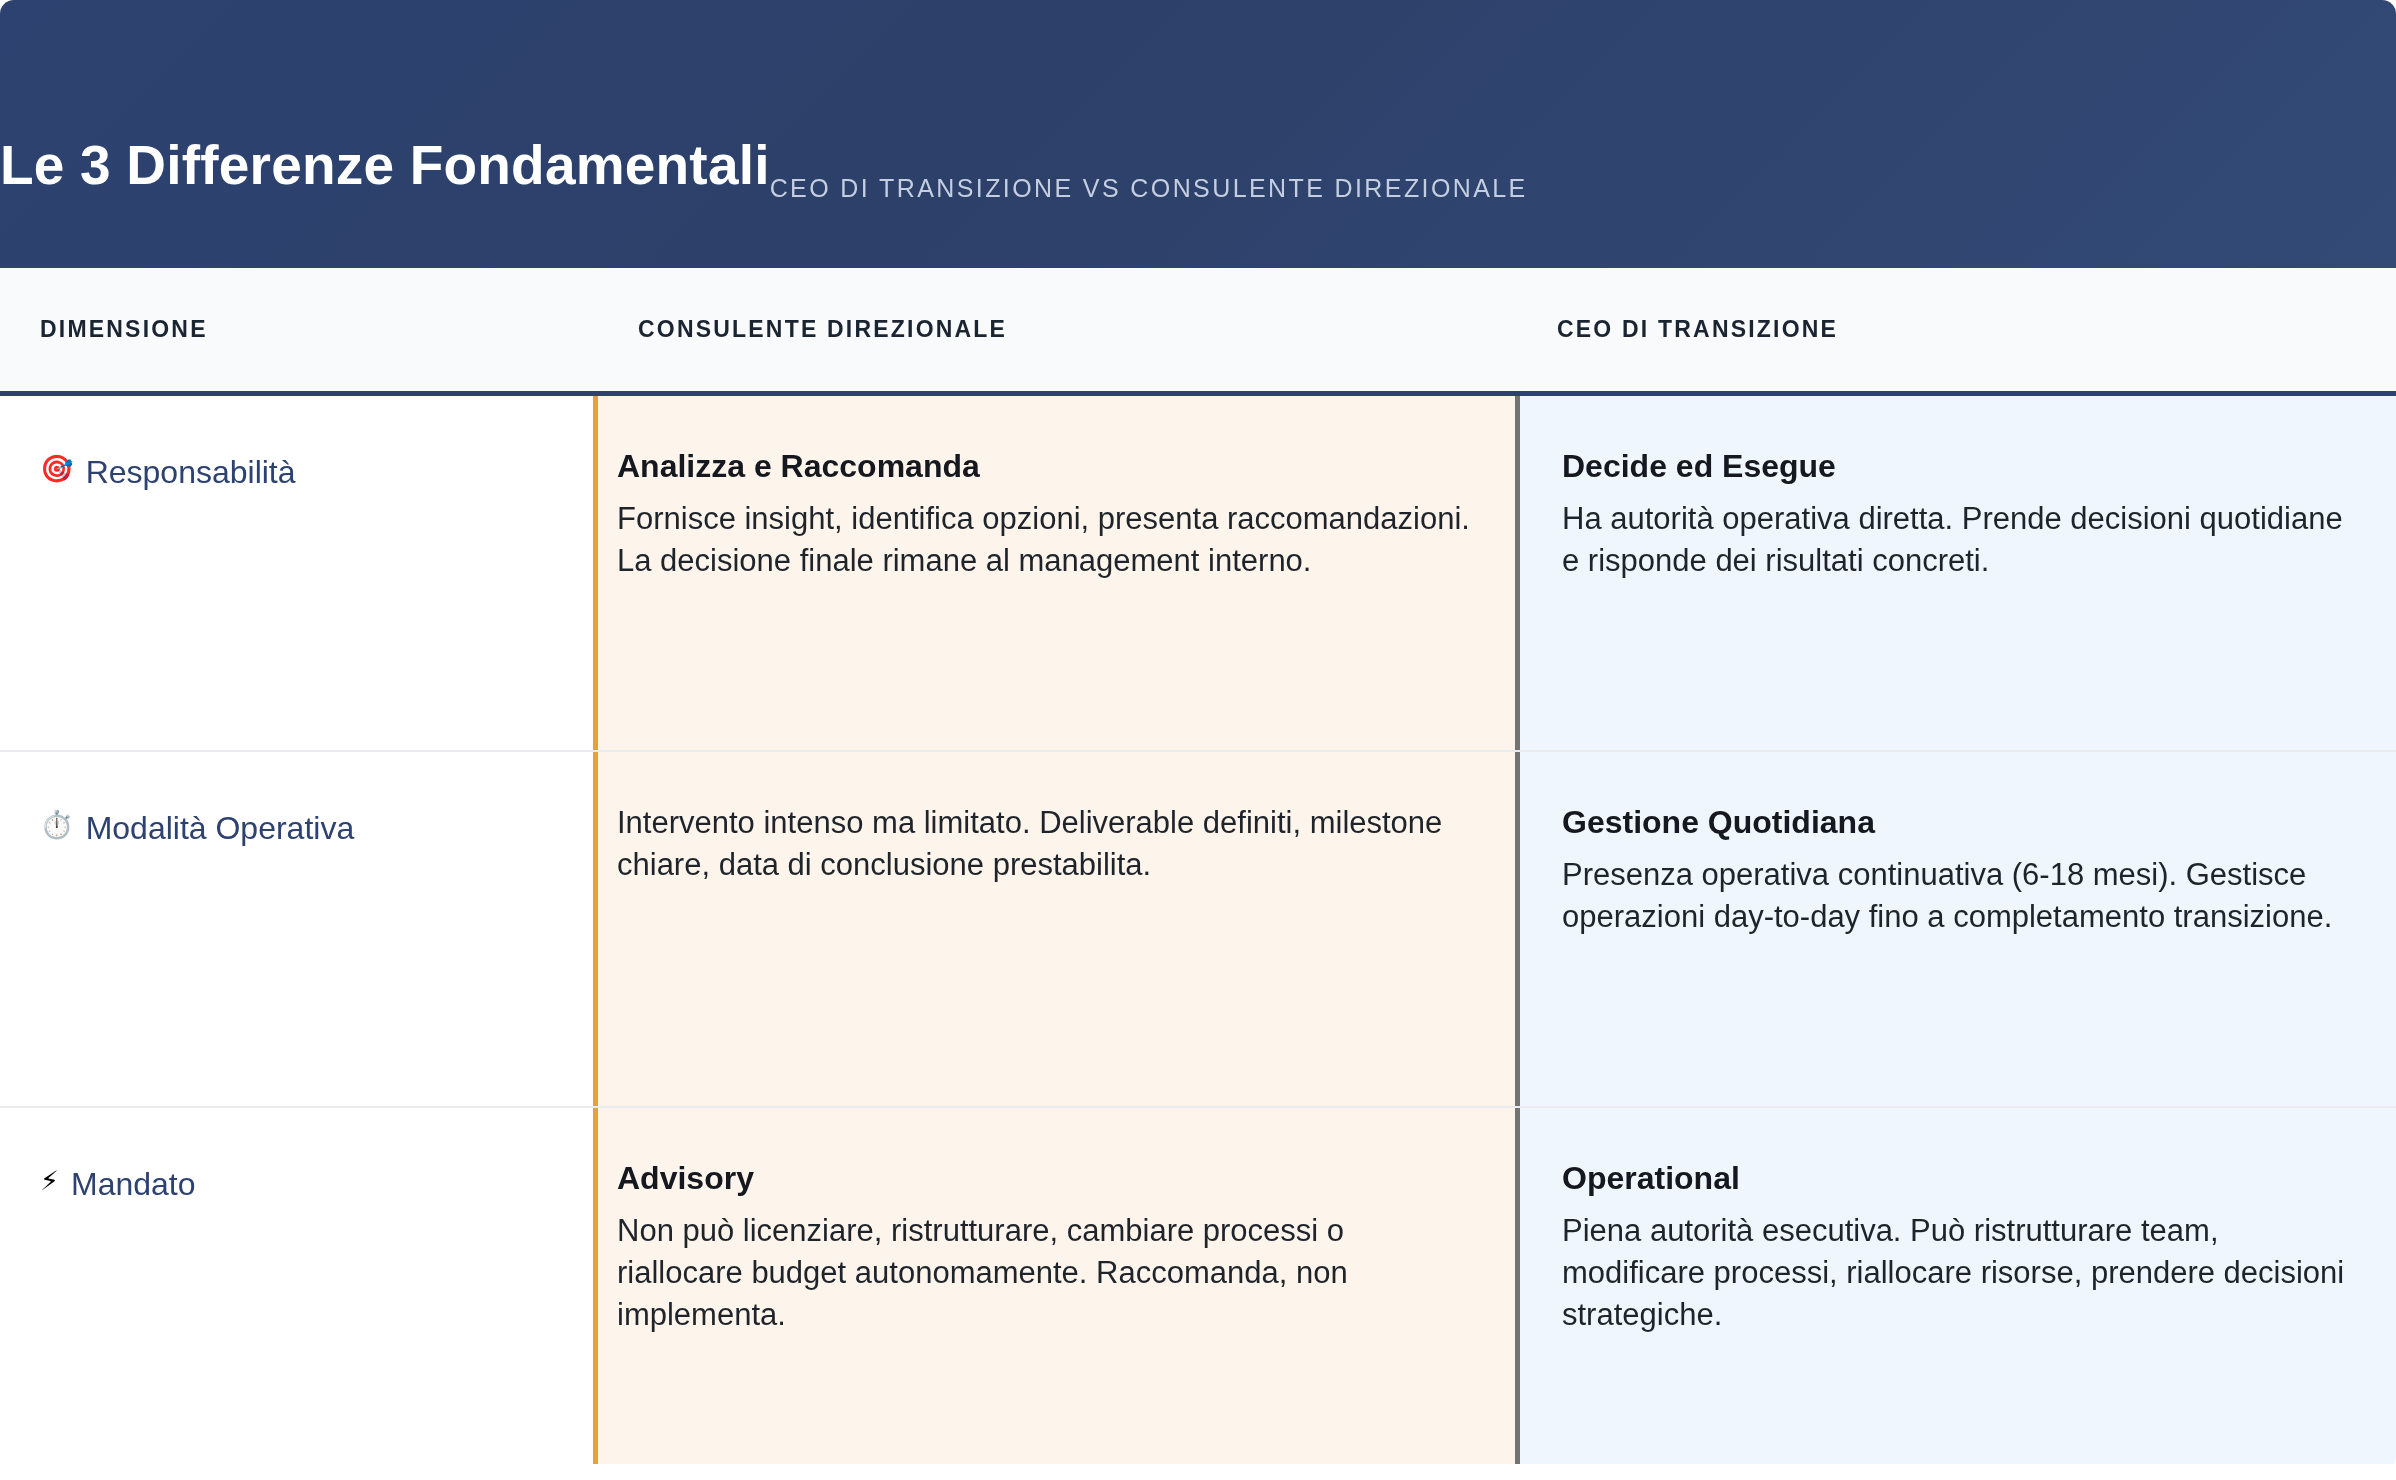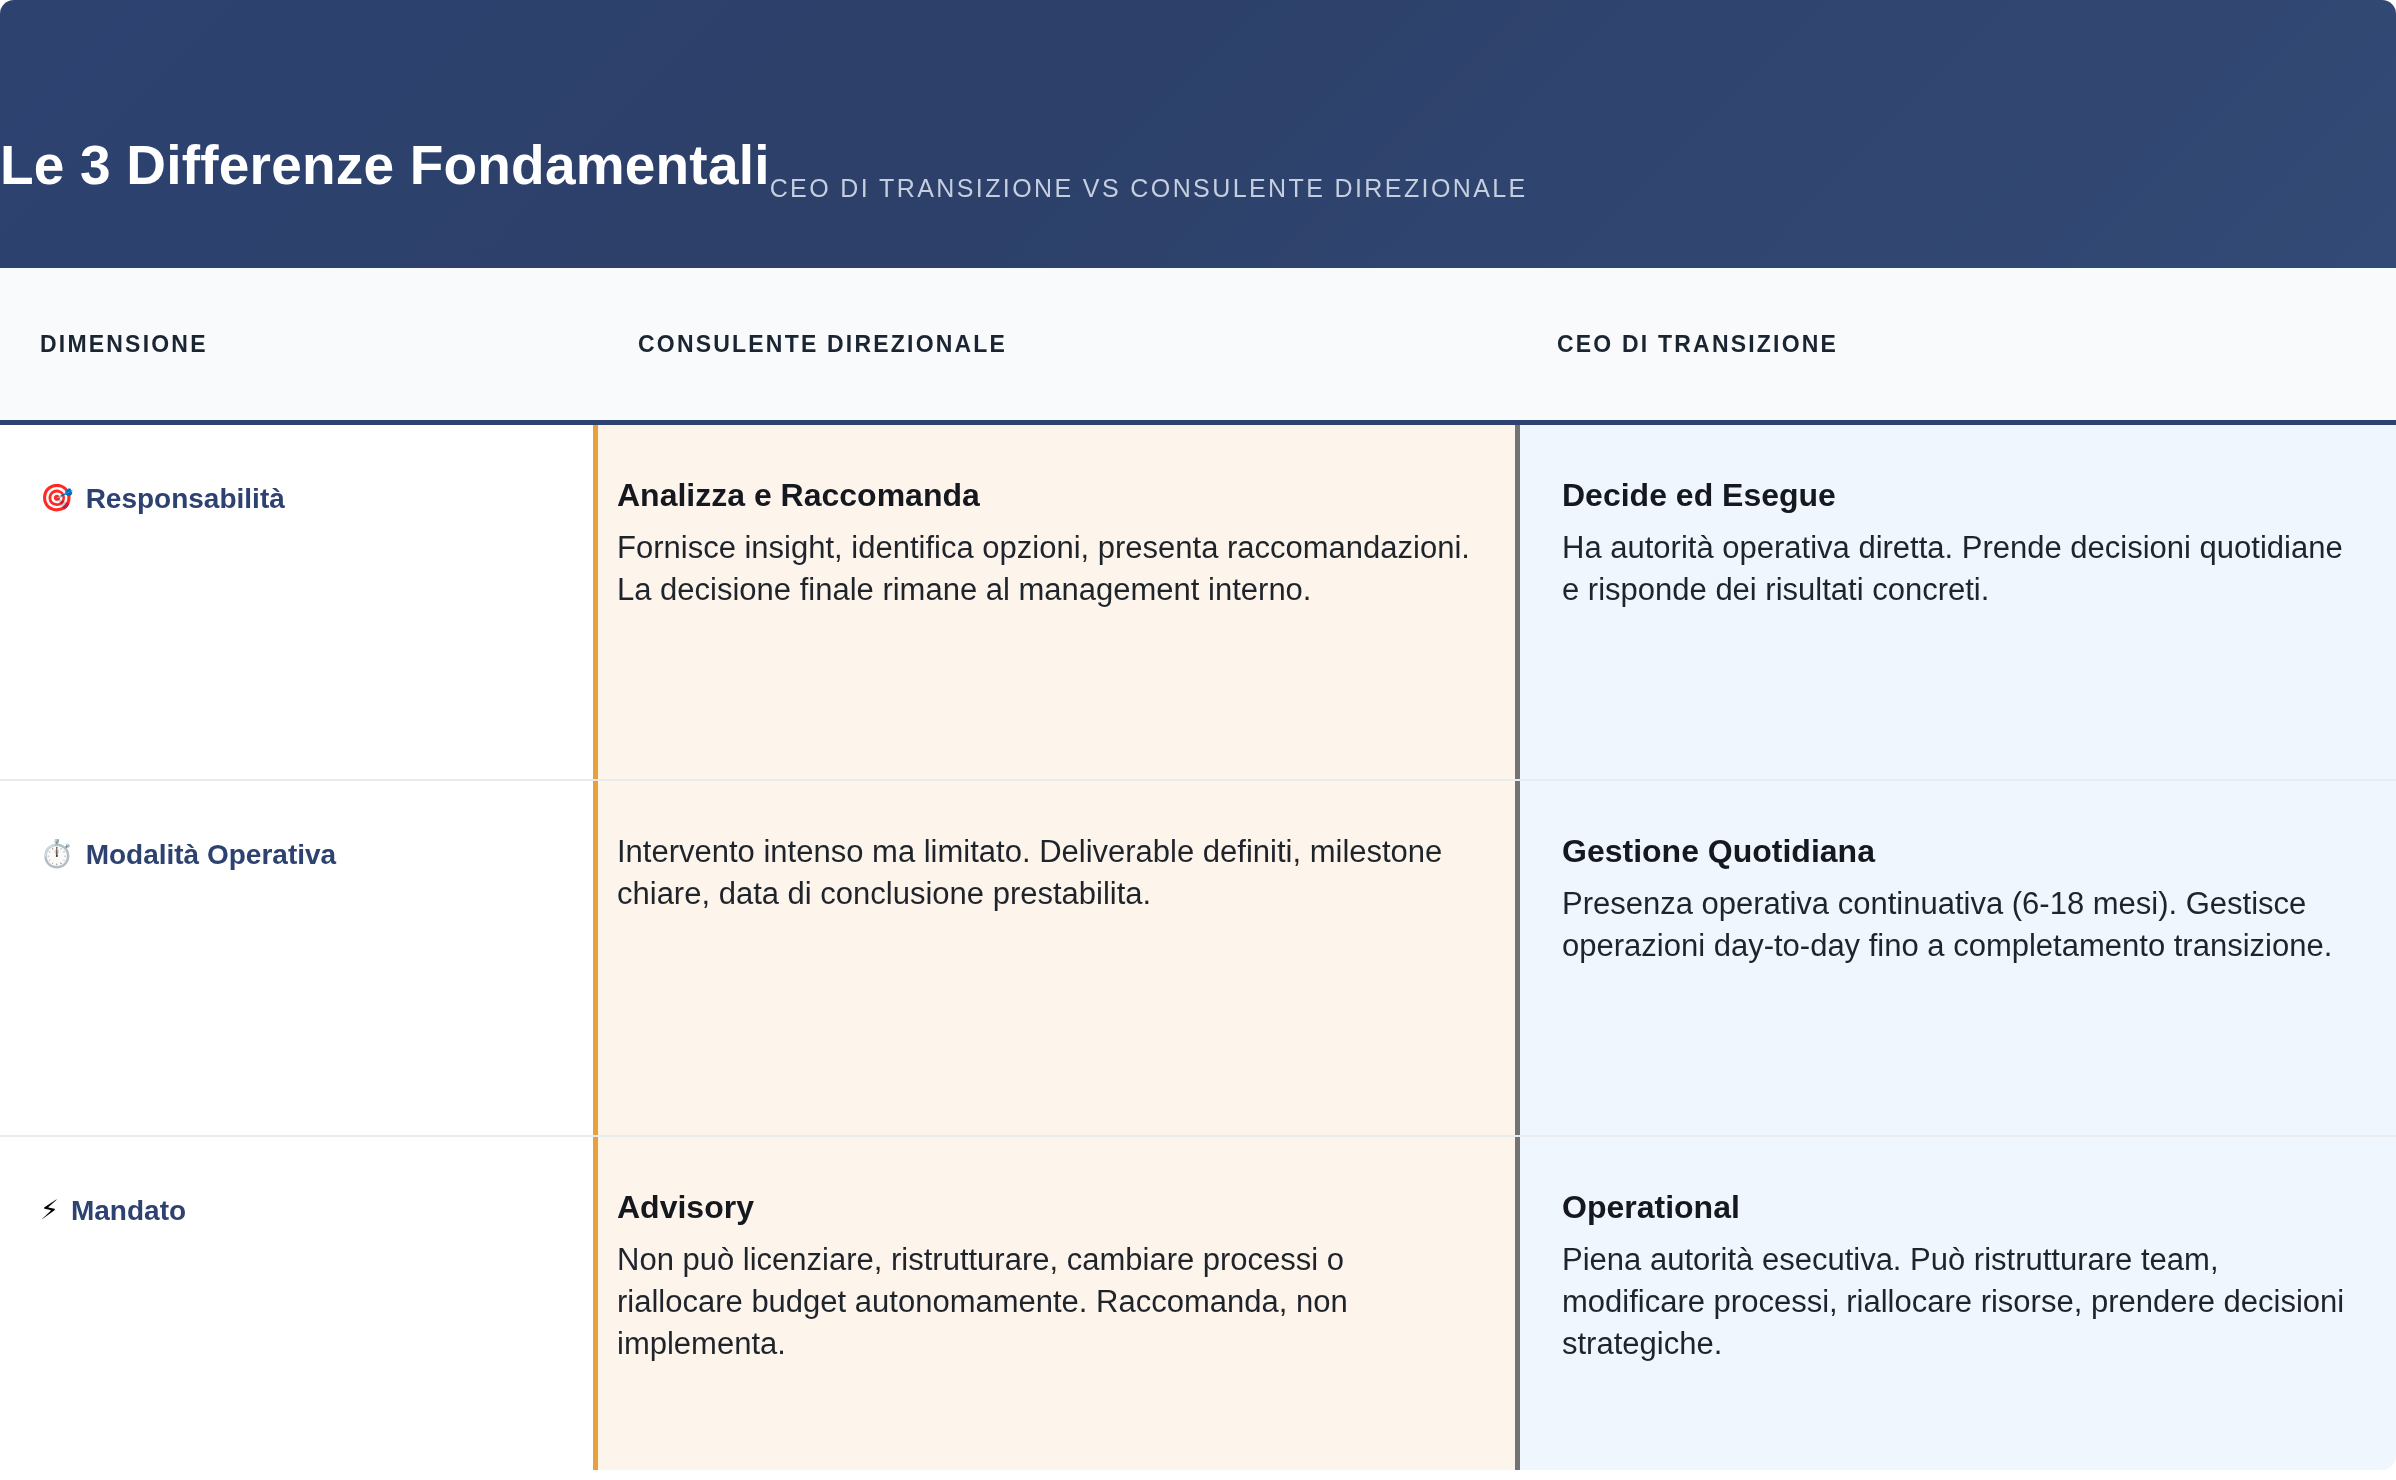--- a/index.html
+++ b/index.html
@@ -63,21 +63,21 @@
     font-weight: normal;
     letter-spacing: 2.4px;
     text-transform: uppercase;
     margin: 0;
     padding-top: 46px;
   }
 
   
   .colhead {
     display: flex;
-    height: 157px;
+    height: 128px;
     background: #f8fafc;
     align-items: center;
     border-bottom: 5px solid #2d4270;
     box-sizing: border-box;
   }
   .colhead .cell {
     box-sizing: border-box;
     font-size: 23px;
     font-weight: bold;
     letter-spacing: 2.2px;
@@ -109,22 +109,22 @@
     gap: 12px;
   }
   .dim-icon {
     font-size: 27px;
     line-height: 1.1;
     flex: 0 0 auto;
     margin-top: 1px;
   }
   .dim-label {
     color: #2d4270;
-    font-size: 28px;
-    font-weight: bold;
+    font-size: 32px;
+    font-weight: normal;
     line-height: 1.15;
     text-align: center;
   }
 
   .cell-consultant {
     width: 922px;
     box-sizing: border-box;
     background: #fdf4ec;
     border-left: 5px solid #e8a13a;
     padding: 50px 45px 40px 19px;

